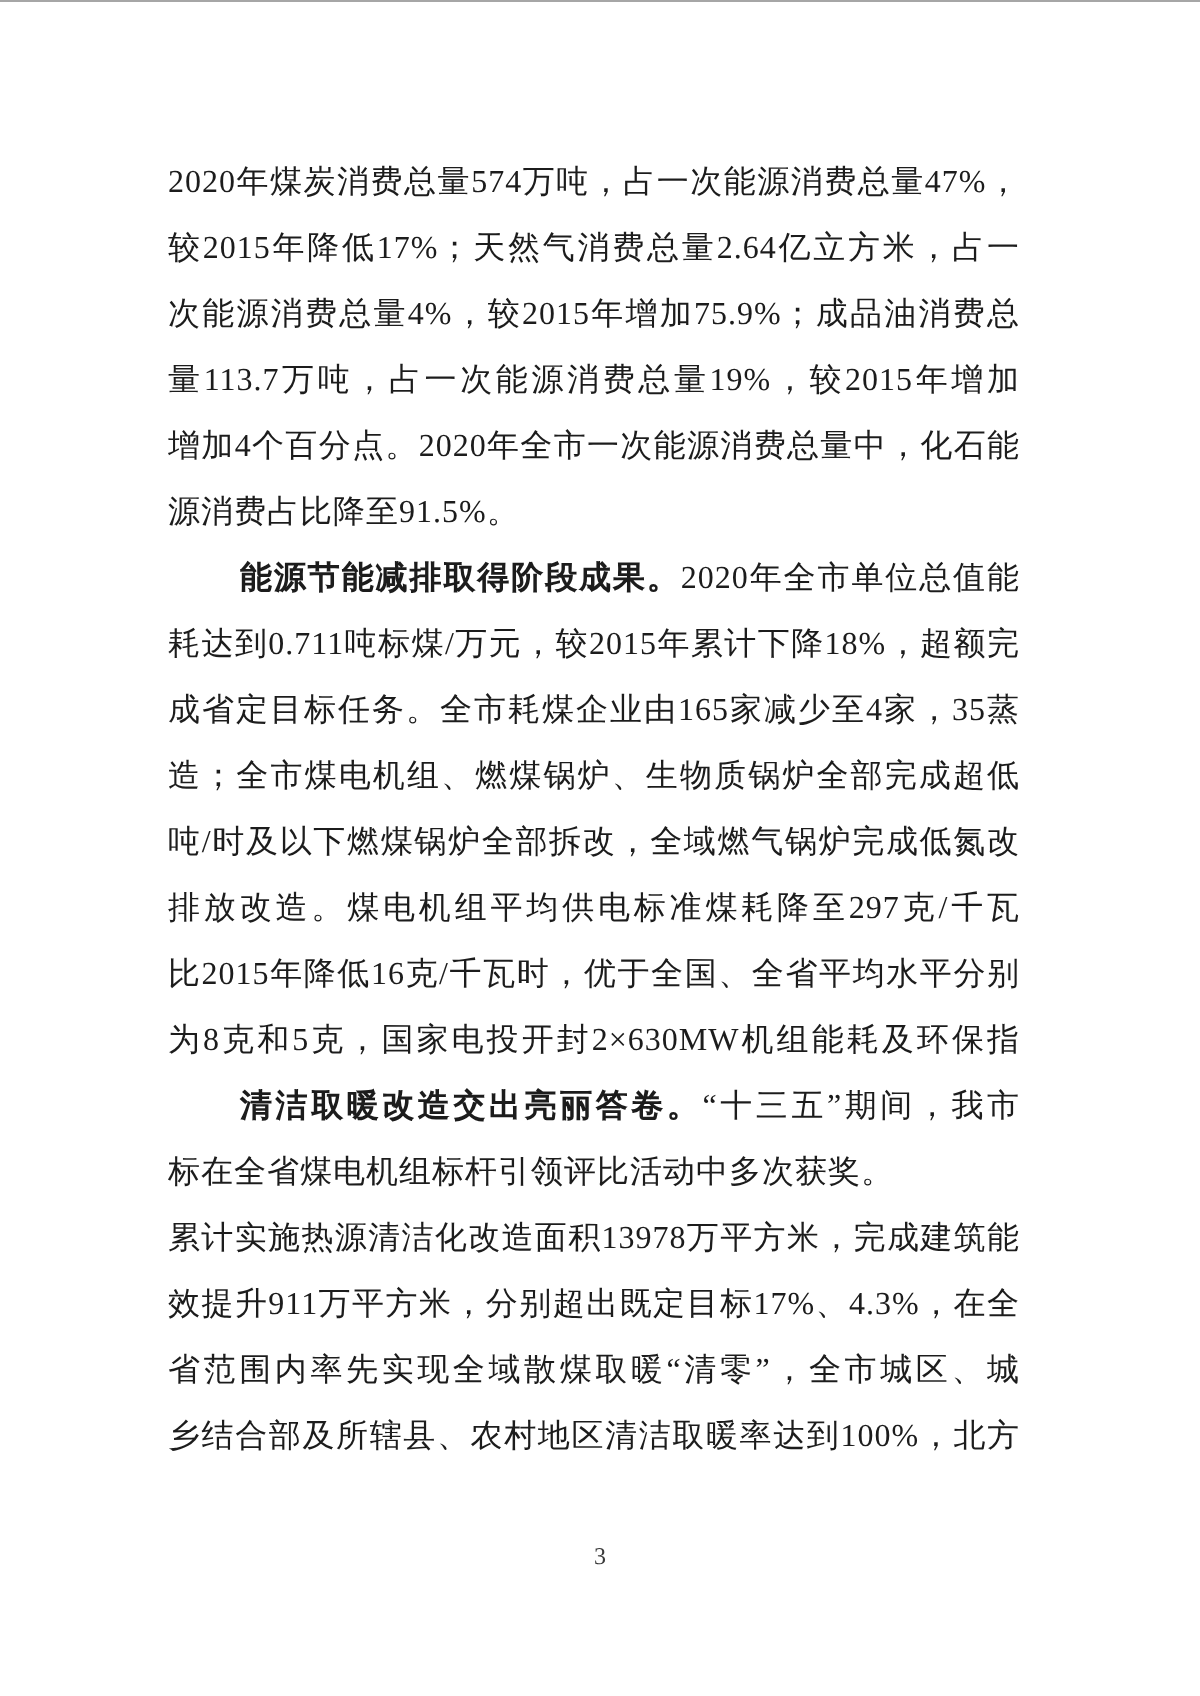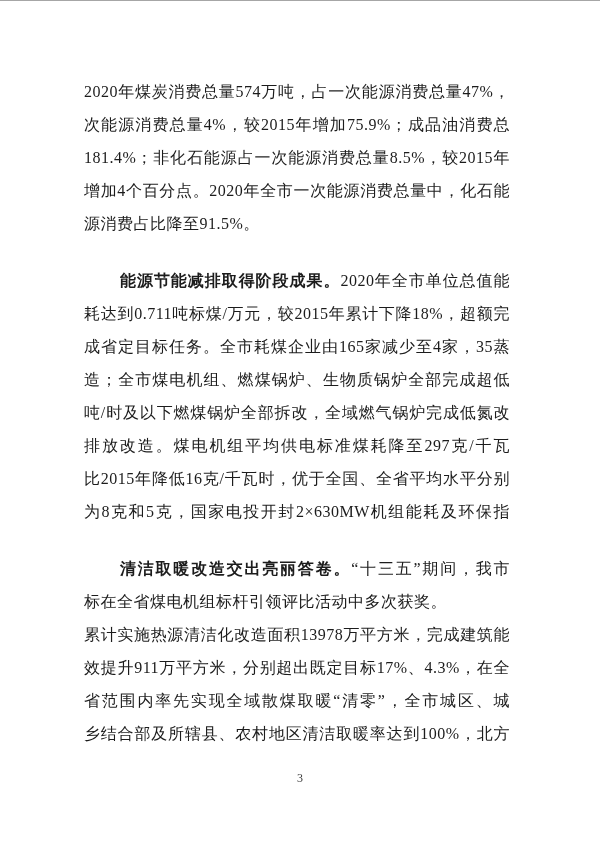--- a/index.html
+++ b/index.html
@@ -32,43 +32,43 @@
     text-align: justify;
     text-align-last: left;
     white-space: normal;
     letter-spacing: 0.5px;
   }
   .line.just {
     text-align-last: justify;
   }
   .line.ind {
     text-indent: 36px;
-    margin-top: 24px;
   }
   .line b {
     font-weight: bold;
   }
   .page-number {
     position: absolute;
     top: 770px;
     left: 0;
     width: 600px;
     text-align: center;
     font-size: 12px;
     color: #3a3a3a;
   }
 </style>
 </head>
 <body>
 
 <div class="page">
   <div class="text-block" id="text-block">
       <div class="line just">2020年煤炭消费总量574万吨，占一次能源消费总量47%，</div>
+      <div class="line just">较2015年降低17%；天然气消费总量2.64亿立方米，占一</div>
       <div class="line just">次能源消费总量4%，较2015年增加75.9%；成品油消费总</div>
-      <div class="line just">181.4%；非化石能源占一次能源消费总量8.5%，较2015年</div>
+      <div class="line just">量113.7万吨，占一次能源消费总量19%，较2015年增加</div>
       <div class="line just">增加4个百分点。2020年全市一次能源消费总量中，化石能</div>
       <div class="line">源消费占比降至91.5%。</div>
       <div class="line just ind"><b>能源节能减排取得阶段成果。</b>2020年全市单位总值能</div>
       <div class="line just">耗达到0.711吨标煤/万元，较2015年累计下降18%，超额完</div>
       <div class="line just">成省定目标任务。全市耗煤企业由165家减少至4家，35蒸</div>
       <div class="line just">造；全市煤电机组、燃煤锅炉、生物质锅炉全部完成超低</div>
       <div class="line just">吨/时及以下燃煤锅炉全部拆改，全域燃气锅炉完成低氮改</div>
       <div class="line just">排放改造。煤电机组平均供电标准煤耗降至297克/千瓦时，</div>
       <div class="line just">比2015年降低16克/千瓦时，优于全国、全省平均水平分别</div>
       <div class="line just">为8克和5克，国家电投开封2×630MW机组能耗及环保指</div>

